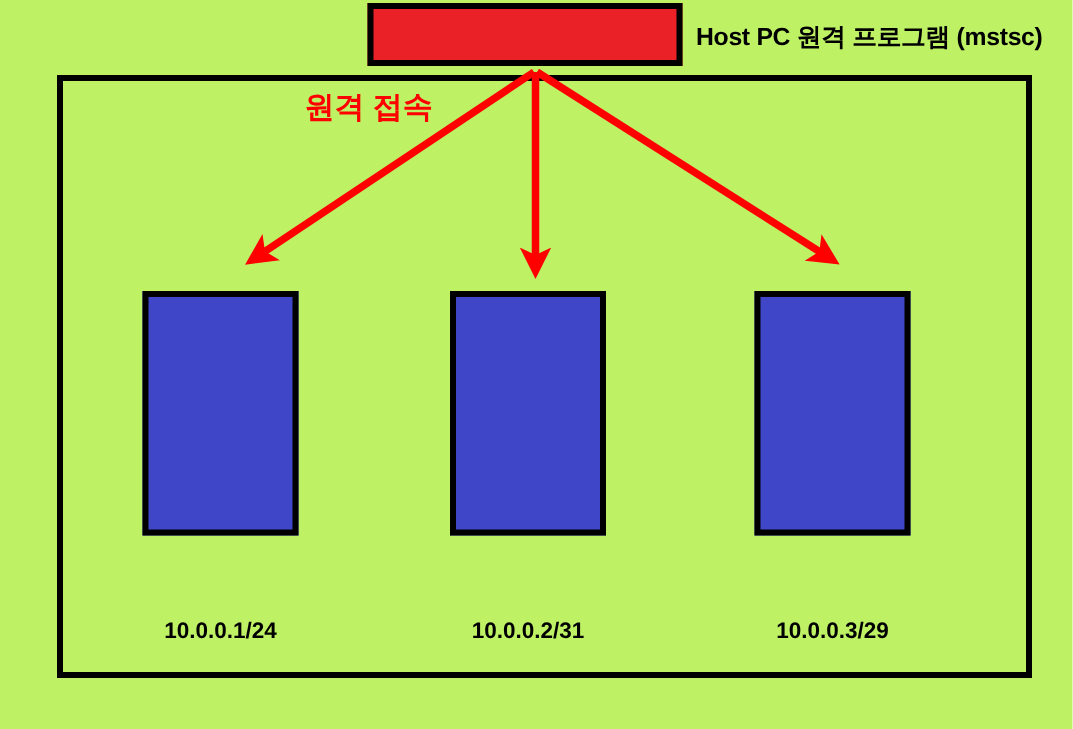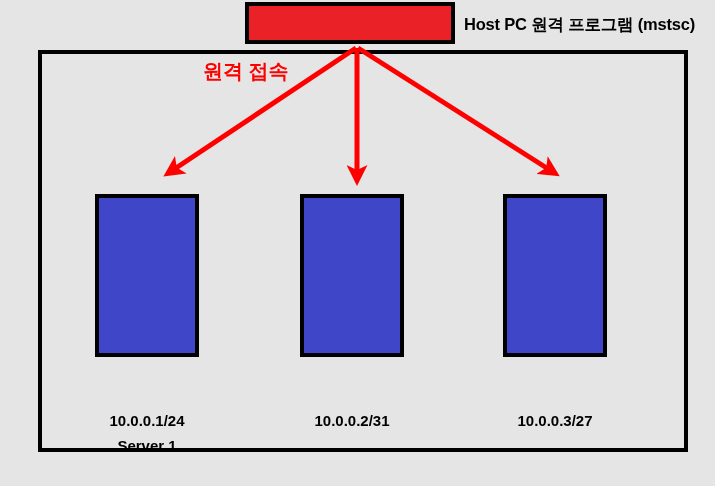--- a/index.html
+++ b/index.html
@@ -8,21 +8,21 @@
     padding: 0;
     background: #ffffff;
   }
   body {
     font-family: "Liberation Sans", "DejaVu Sans", sans-serif;
   }
   #canvas {
     position: relative;
     width: 715px;
     height: 486px;
-    background: #e5e5e5;
+    background: #bef264;
     overflow: hidden;
   }
 
   
   .host-box {
     position: absolute;
     left: 245px;
     top: 2px;
     width: 210px;
     height: 42px;
@@ -127,26 +127,25 @@
       </marker>
     </defs>
     <line x1="356" y1="48" x2="170" y2="172" stroke="#ff0000" stroke-width="5" marker-end="url(#ah)"></line>
     <line x1="357" y1="48" x2="357" y2="178" stroke="#ff0000" stroke-width="5" marker-end="url(#ah)"></line>
     <line x1="358" y1="48" x2="553" y2="172" stroke="#ff0000" stroke-width="5" marker-end="url(#ah)"></line>
   </svg>
 
   <div class="server-box s1"></div>
   <div class="server-caption s1">
     <span class="ip">10.0.0.1/24</span>
-    <span class="name">Server 1</span>
   </div>
 
   <div class="server-box s2"></div>
   <div class="server-caption s2">
     <span class="ip">10.0.0.2/31</span>
   </div>
 
   <div class="server-box s3"></div>
   <div class="server-caption s3">
-    <span class="ip">10.0.0.3/27</span>
+    <span class="ip">10.0.0.3/29</span>
   </div>
 
 </div>
 
 </body></html>

